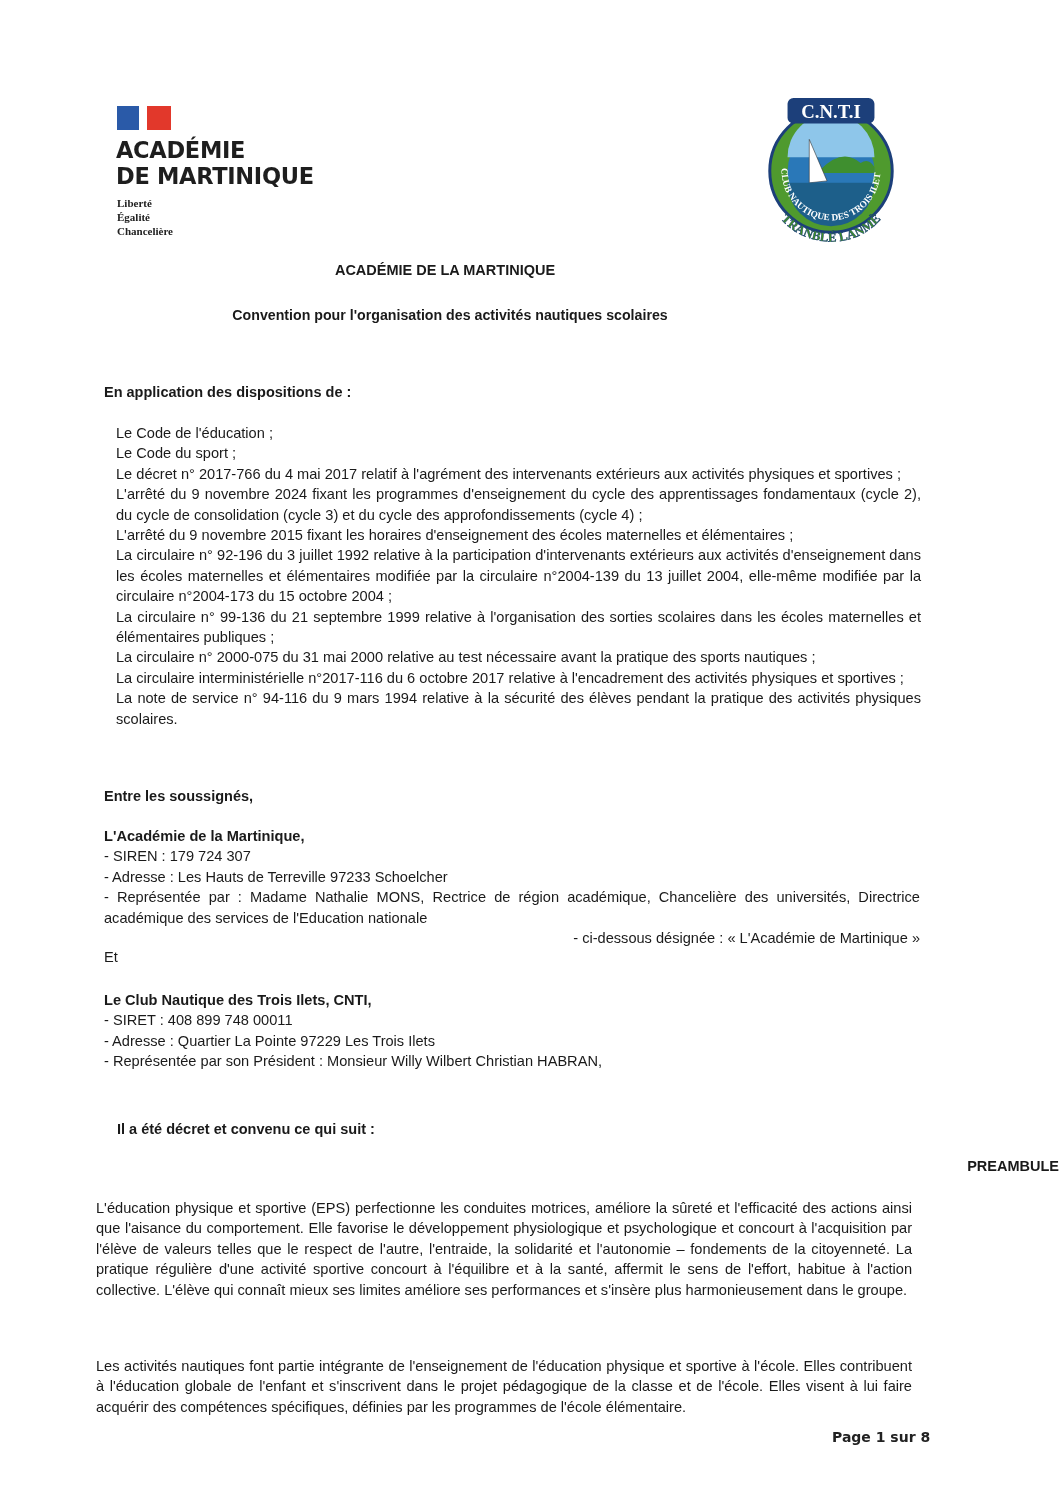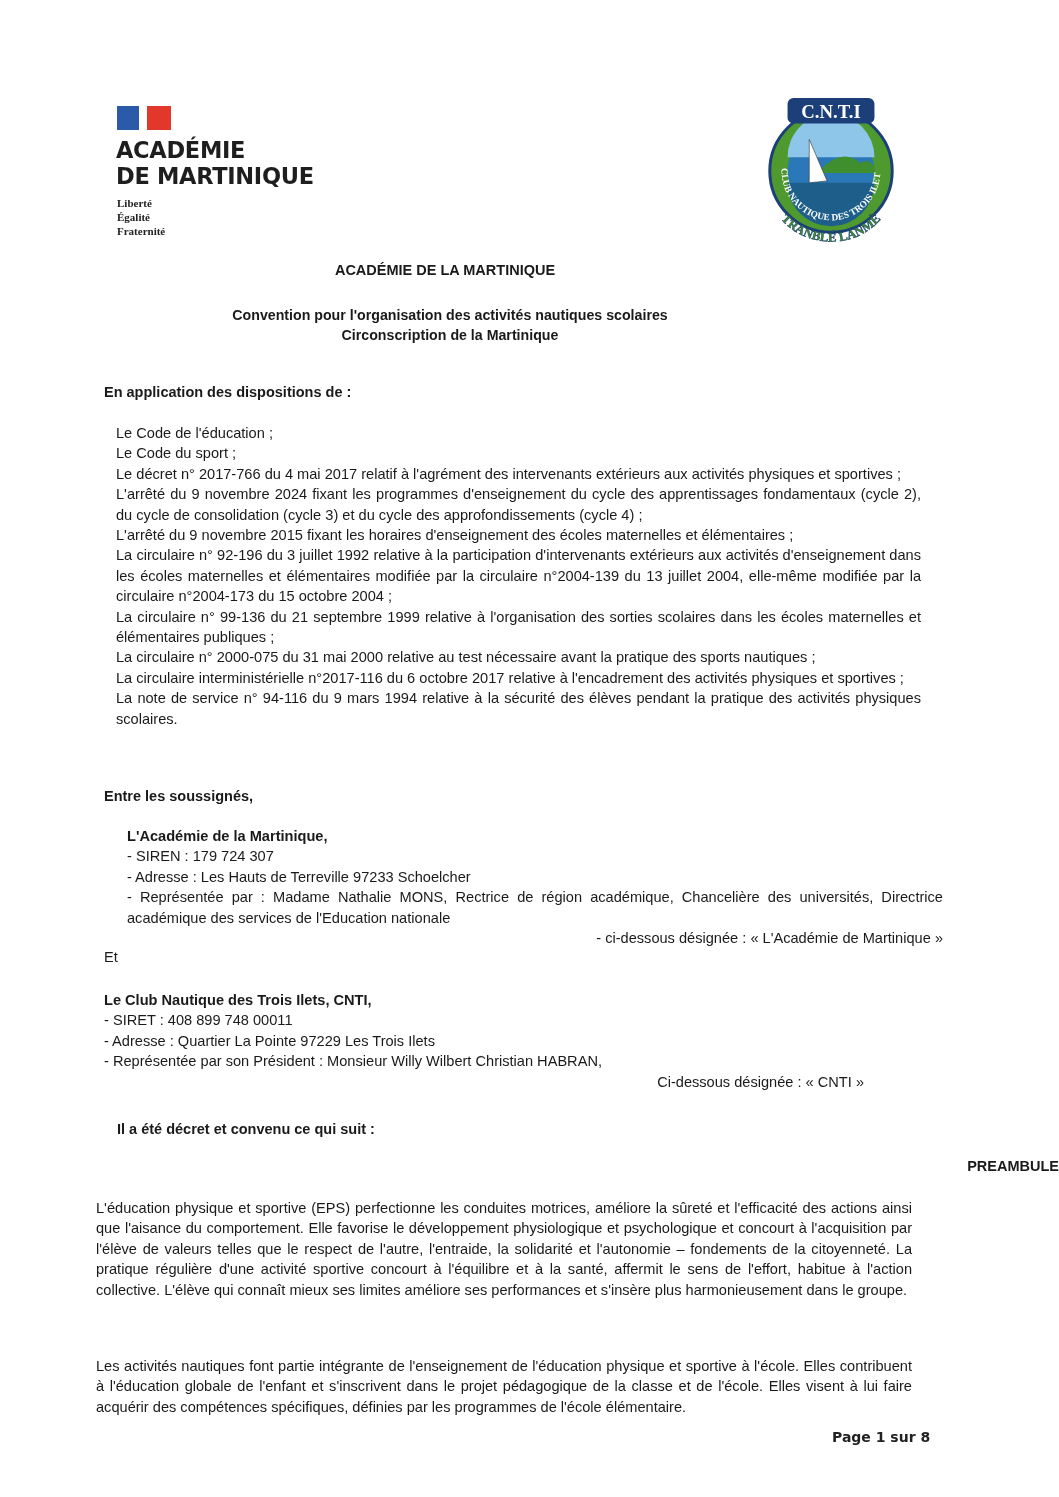--- a/index.html
+++ b/index.html
@@ -38,21 +38,21 @@
   <div class="flag-blue"></div>
   <div class="flag-red"></div>
 </div>
 <div class="abs acad-name">
   <div>ACADÉMIE</div>
   <div>DE MARTINIQUE</div>
 </div>
 <div class="abs motto">
   <div>Liberté</div>
   <div>Égalité</div>
-  <div>Fraternité</div>
+  <div>Chancelière</div>
 </div>
 
 <svg class="abs cnti-logo" viewBox="0 0 160 160">
   <defs>
     <path id="ringPath" d="M 30 80 A 50 50 0 0 0 130 80" fill="none"></path>
     <path id="bottomPath" d="M 14 100 A 68 68 0 0 0 146 100" fill="none"></path>
   </defs>
   <circle cx="80" cy="80" r="62" fill="#4f9a2e"></circle>
   <circle cx="80" cy="80" r="62" fill="none" stroke="#1c3f7a" stroke-width="3"></circle>
   <circle cx="80" cy="80" r="44" fill="#2a78b8"></circle>
@@ -66,55 +66,53 @@
     <textPath href="#ringPath" startOffset="50%" text-anchor="middle">CLUB NAUTIQUE DES TROIS ILETS</textPath>
   </text>
   <text font-family="Liberation Serif, serif" font-weight="bold" font-size="13" fill="#3e8f24" stroke="#1c3f7a" stroke-width="0.5">
     <textPath href="#bottomPath" startOffset="50%" text-anchor="middle">TRANBLÉ LANMÈ</textPath>
   </text>
 </svg>
 
 <div class="abs title-main">ACADÉMIE DE LA MARTINIQUE</div>
 <div class="abs title-conv">
   <div>Convention pour l'organisation des activités nautiques scolaires</div>
-  <div>Circonscription de la Martinique</div>
 </div>
 
 <div class="abs heading" style="top:384px;">En application des dispositions de :</div>
 <div class="abs refs text">
   <p>Le Code de l'éducation ;</p>
   <p>Le Code du sport ;</p>
   <p>Le décret n° 2017-766 du 4 mai 2017 relatif à l'agrément des intervenants extérieurs aux activités physiques et sportives ;</p>
   <p>L'arrêté du 9 novembre 2024 fixant les programmes d'enseignement du cycle des apprentissages fondamentaux (cycle 2), du cycle de consolidation (cycle 3) et du cycle des approfondissements (cycle 4) ;</p>
   <p>L'arrêté du 9 novembre 2015 fixant les horaires d'enseignement des écoles maternelles et élémentaires ;</p>
   <p>La circulaire n° 92-196 du 3 juillet 1992 relative à la participation d'intervenants extérieurs aux activités d'enseignement dans les écoles maternelles et élémentaires modifiée par la circulaire n°2004-139 du 13 juillet 2004, elle-même modifiée par la circulaire n°2004-173 du 15 octobre 2004 ;</p>
   <p>La circulaire n° 99-136 du 21 septembre 1999 relative à l'organisation des sorties scolaires dans les écoles maternelles et élémentaires publiques ;</p>
   <p>La circulaire n° 2000-075 du 31 mai 2000 relative au test nécessaire avant la pratique des sports nautiques ;</p>
   <p>La circulaire interministérielle n°2017-116 du 6 octobre 2017 relative à l'encadrement des activités physiques et sportives ;</p>
   <p>La note de service n° 94-116 du 9 mars 1994 relative à la sécurité des élèves pendant la pratique des activités physiques scolaires.</p>
 </div>
 
 <div class="abs heading" style="top:788px;">Entre les soussignés,</div>
 
-<div class="abs party text" style="top:826px;margin-left:23px;">
+<div class="abs party text" style="top:826px;">
   <p class="bold">L'Académie de la Martinique,</p>
   <p>- SIREN : 179 724 307</p>
   <p>- Adresse : Les Hauts de Terreville 97233 Schoelcher</p>
   <p class="just">- Représentée par : Madame Nathalie MONS, Rectrice de région académique, Chancelière des universités, Directrice académique des services de l'Education nationale</p>
   <p class="desig">- ci-dessous désignée : « L'Académie de Martinique »</p>
 </div>
 
 <div class="abs text" style="left:104px; top:947px;">Et</div>
 
 <div class="abs party text" style="top:990px;">
   <p class="bold">Le Club Nautique des Trois Ilets, CNTI,</p>
   <p>- SIRET : 408 899 748 00011</p>
   <p>- Adresse : Quartier La Pointe 97229 Les Trois Ilets</p>
   <p>- Représentée par son Président : Monsieur Willy Wilbert Christian HABRAN,</p>
-  <p class="desig" style="padding-right:56px;">Ci-dessous désignée :  « CNTI »</p>
 </div>
 
 <div class="abs heading" style="left:117px; top:1121px;">Il a été décret et convenu ce qui suit :</div>
 
 <div class="abs preamble-title">PREAMBULE</div>
 <p class="abs para text just" style="top:1194px;">L'éducation physique et sportive (EPS) perfectionne les conduites motrices, améliore la sûreté et l'efficacité des actions ainsi que l'aisance du comportement. Elle favorise le développement physiologique et psychologique et concourt à l'acquisition par l'élève de valeurs telles que le respect de l'autre, l'entraide, la solidarité et l'autonomie – fondements de la citoyenneté. La pratique régulière d'une activité sportive concourt à l'équilibre et à la santé, affermit le sens de l'effort, habitue à l'action collective. L'élève qui connaît mieux ses limites améliore ses performances et s'insère plus harmonieusement dans le groupe.</p>
 <p class="abs para text just" style="top:1352px;">Les activités nautiques font partie intégrante de l'enseignement de l'éducation physique et sportive à l'école. Elles contribuent à l'éducation globale de l'enfant et s'inscrivent dans le projet pédagogique de la classe et de l'école. Elles visent à lui faire acquérir des compétences spécifiques, définies par les programmes de l'école élémentaire.</p>
 
 <div class="abs footer">Page 1 sur 8</div>
 

